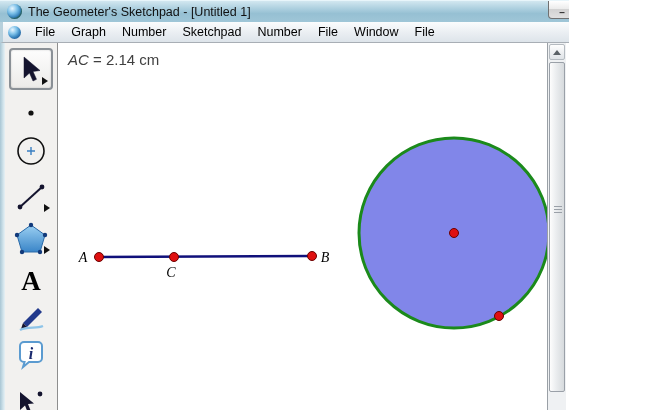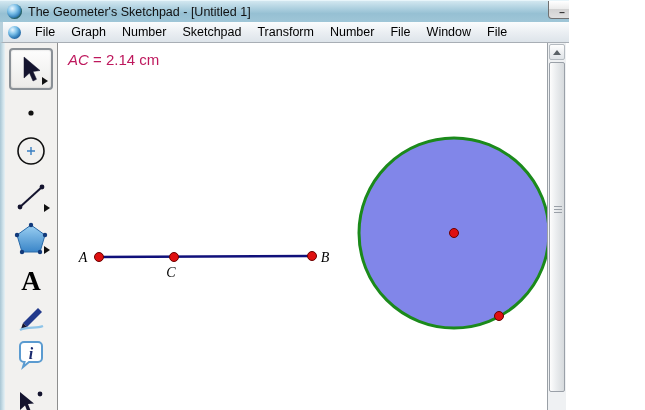--- a/index.html
+++ b/index.html
@@ -82,21 +82,21 @@
     background:linear-gradient(#fdfdfd,#ecebe9);
     box-shadow:inset 0 0 2px rgba(0,0,0,.18);
   }
   .flyout { position:absolute; right:3px; bottom:3px; width:0; height:0;
     border-top:4px solid transparent; border-bottom:4px solid transparent;
     border-left:6px solid #111; }
   .text-glyph { font-family:"Liberation Serif", serif; font-weight:bold; font-size:27px; color:#000; line-height:1; }
 
   
   .canvas { position:absolute; left:58px; top:43px; width:565px; bottom:0; background:#fff; }
-  .measurement { position:absolute; left:10px; top:8px; font-size:15px; color:#be185d; }
+  .measurement { position:absolute; left:10px; top:8px; font-size:15px; color:#404040; }
   .measurement i { font-style:italic; }
   #geo-svg { position:absolute; left:0; top:0; width:565px; height:367px; }
   .pt-label { font-family:"Liberation Serif", serif; font-style:italic; font-size:14px; fill:#000; }
 
   
   .vscroll {
     position:absolute; right:3px; top:43px; width:19px; bottom:0;
     background:#eff1f3; border-left:1px solid #9aa0a6;
   }
   .vscroll .up-btn {
@@ -135,21 +135,20 @@
     </div>
   </div>
 
   <div class="menubar">
     <div class="mdi-icon"></div>
     <div id="menu-items" style="display:flex;">
         <div class="menu-item">File</div>
         <div class="menu-item">Graph</div>
         <div class="menu-item">Number</div>
         <div class="menu-item">Sketchpad</div>
-        <div class="menu-item">Transform</div>
         <div class="menu-item">Number</div>
         <div class="menu-item">File</div>
         <div class="menu-item">Window</div>
         <div class="menu-item">File</div>
       </div>
     <div class="menu-spacer"></div>
     <div class="mdi-controls">
       <div class="mdi-btn min">
           <span>–</span>
         </div>

